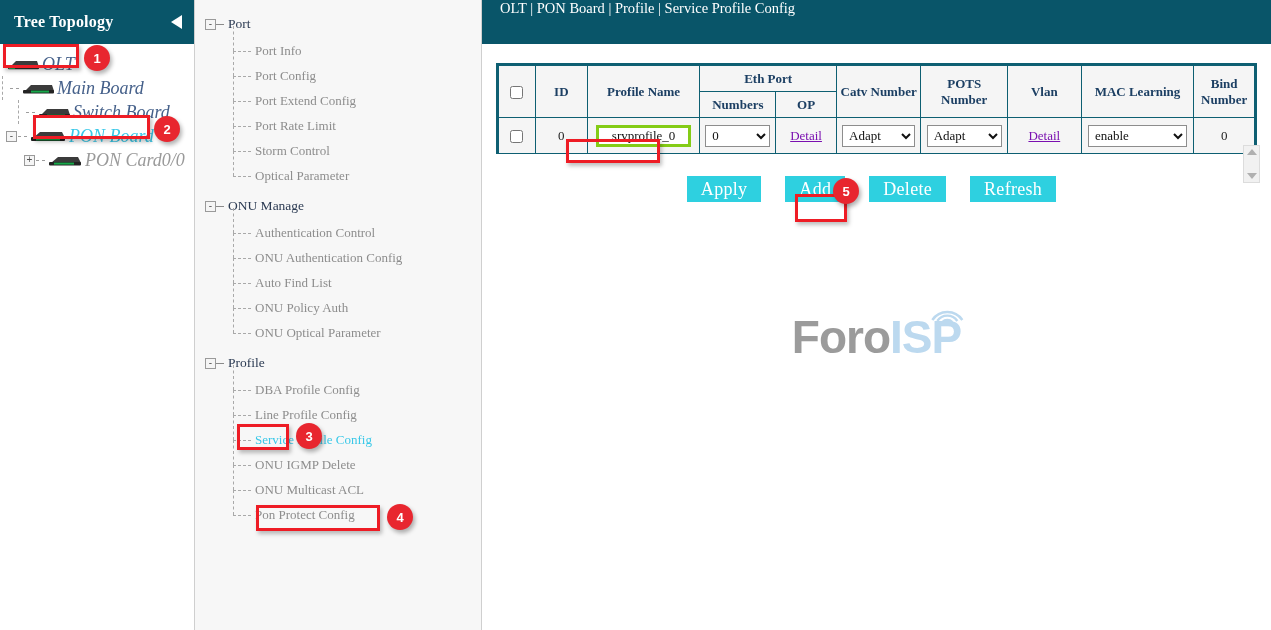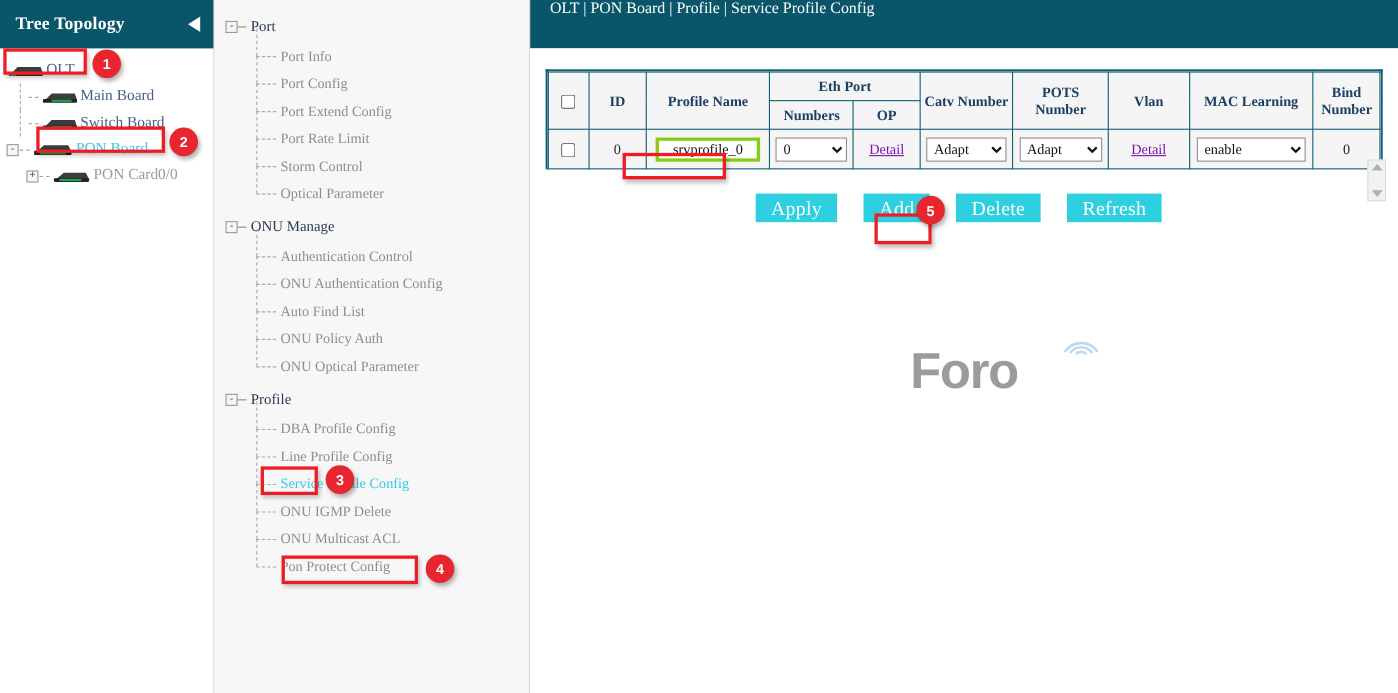--- a/index.html
+++ b/index.html
@@ -84,22 +84,23 @@
     display: inline-block;
     width: 1px;
     height: 24px;
     border-left: 1px dashed #a8a8a8;
     margin-right: 7px;
     flex: 0 0 auto;
   }
   .dev-icon { flex: 0 0 auto; margin-right: 2px; display: block; }
   .tlabel {
     color: #45608a;
-    font-size: 14px;
-    font-family: "Liberation Serif", serif;
+    font-size: 18px;
+    font-family: "Liberation Serif", serif;
+    font-style: italic;
   }
   .tlabel.active { color: #39c8e8; }
   .tlabel.dim { color: #9a9a9a; }
 
   
   .menu-panel {
     width: 287px;
     flex: 0 0 287px;
     height: 630px;
     background: #f7f7f7;
@@ -343,21 +344,21 @@
 
       <div class="tnode" style="padding-left:6px;">
         <svg class="dev-icon" width="34" height="13" viewBox="0 0 34 13">
           <polygon points="4,9 10,3 31,3 33,9" fill="#3b3b3b"></polygon>
           <rect x="2" y="8" width="31" height="3.2" rx="1" fill="#2b2b2b"></rect>
           <rect x="3" y="9" width="6" height="2" fill="#17a84a"></rect>
         </svg>
         <span class="tlabel">OLT</span>
       </div>
 
-      <div class="tnode" style="padding-left:18px;">
+      <div class="tnode" style="padding-left:2px;">
         <span class="vline"></span>
         <span class="dashline"></span>
         <svg class="dev-icon" width="34" height="13" viewBox="0 0 34 13">
           <polygon points="4,9 10,3 31,3 33,9" fill="#3b3b3b"></polygon>
           <rect x="2" y="8" width="31" height="3.4" rx="1" fill="#232323"></rect>
           <rect x="10" y="8.6" width="18" height="2" fill="#17a84a"></rect>
         </svg>
         <span class="tlabel">Main Board</span>
       </div>
 
@@ -505,20 +506,24 @@
 
   <div class="content">
     <div class="crumb-bar">
       <span>OLT | PON Board | Profile | Service Profile Config</span>
     </div>
 
     <div class="content-body">
 
       <div class="watermark">
         <span class="wm-foro">Foro</span>
+        <span class="wm-isp">
+          <svg width="0" height="0" style="position:absolute;"></svg>
+          <span>ISP</span>
+        </span>
         <svg style="position:absolute; left:132px; top:-16px;" width="46" height="26" viewBox="0 0 46 26">
           <path d="M8,22 A18,18 0 0 1 38,22" stroke="#bcd9ef" stroke-width="2.4" fill="none"></path>
           <path d="M13,23 A12,12 0 0 1 33,23" stroke="#bcd9ef" stroke-width="2.4" fill="none"></path>
           <path d="M18,24 A7,7 0 0 1 28,24" stroke="#bcd9ef" stroke-width="2.4" fill="none"></path>
         </svg>
       </div>
 
       <div class="row-scroll-host">
         <div class="table-wrap">
           <table class="grid">

